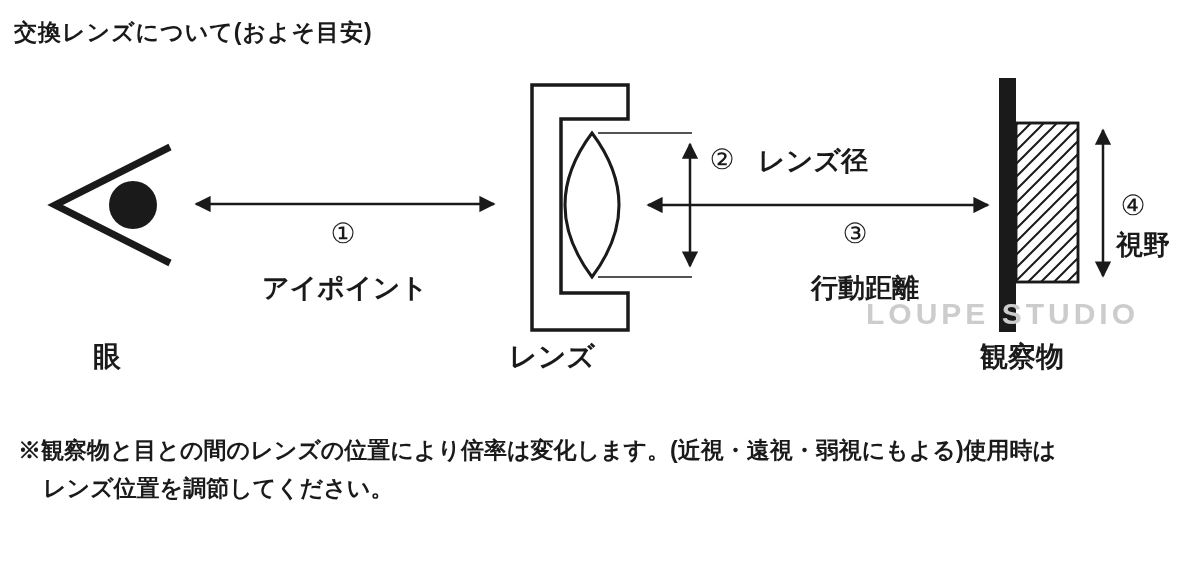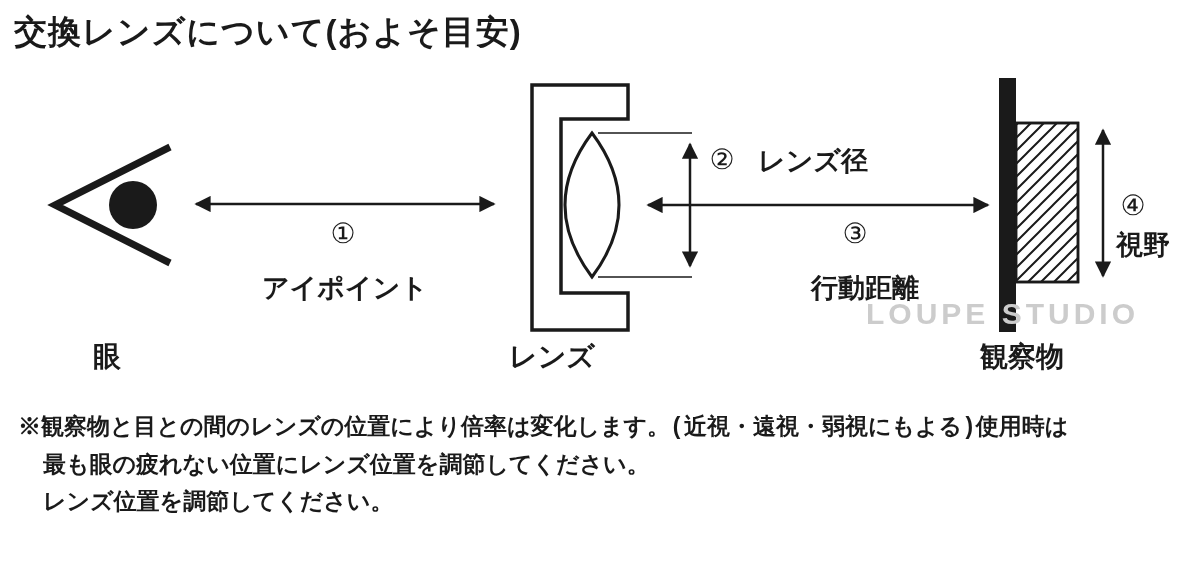--- a/index.html
+++ b/index.html
@@ -5,44 +5,43 @@
   * { margin:0; padding:0; box-sizing:border-box; }
   html,body { width:1200px; height:566px; }
   body {
     position:relative;
     background:#ffffff;
     color:#1a1a1a;
     font-family:"Liberation Sans", sans-serif;
     overflow:hidden;
   }
   .title {
-    position:absolute; left:14px; top:10px;
-    font-size:33px; font-weight:700; letter-spacing:1px;
+    position:absolute; left:14px; top:17px;
+    font-size:23px; font-weight:700; letter-spacing:1px;
     white-space:nowrap;
   }
   .diagram {
     position:absolute; left:0; top:62px;
     width:1200px; height:340px;
   }
   .diagram text {
     fill:#1a1a1a;
     font-family:"Liberation Sans", sans-serif;
     font-weight:600;
   }
   .diagram text.num { font-size:28px; font-weight:400; }
   .diagram text.lbl { font-size:27px; }
   .diagram text.part { font-size:28px; }
   .diagram text.watermark {
     fill:#cccccc; font-size:30px; font-weight:700; letter-spacing:4px;
   }
   .notes {
-    position:absolute; left:18px; top:410px;
+    position:absolute; left:18px; top:432px;
     font-size:23px; font-weight:600; line-height:37.5px;
     white-space:nowrap;
-    font-family:Liberation Mono, monospace;
   }
   .note-line.indent { padding-left:25px; }
 </style>
 </head>
 <body>
 
 <div class="page">
 
   <h1 class="title">交換レンズについて(およそ目安)</h1>
 
@@ -94,17 +93,16 @@
 
     <text class="watermark" x="866" y="262" text-anchor="start">LOUPE STUDIO</text>
 
     <text class="part" x="107" y="304" text-anchor="middle">眼</text>
     <text class="part" x="552" y="304" text-anchor="middle">レンズ</text>
     <text class="part" x="1022" y="304" text-anchor="middle">観察物</text>
   </svg>
 
   <div class="notes">
     <p class="note-line">※観察物と目との間のレンズの位置により倍率は変化します。(近視・遠視・弱視にもよる)使用時は</p>
-    <p class="note-line indent">最も眼の疲れない位置にレンズ位置を調節してください。</p>
     <p class="note-line indent">レンズ位置を調節してください。</p>
   </div>
 
 </div>
 
 </body></html>

